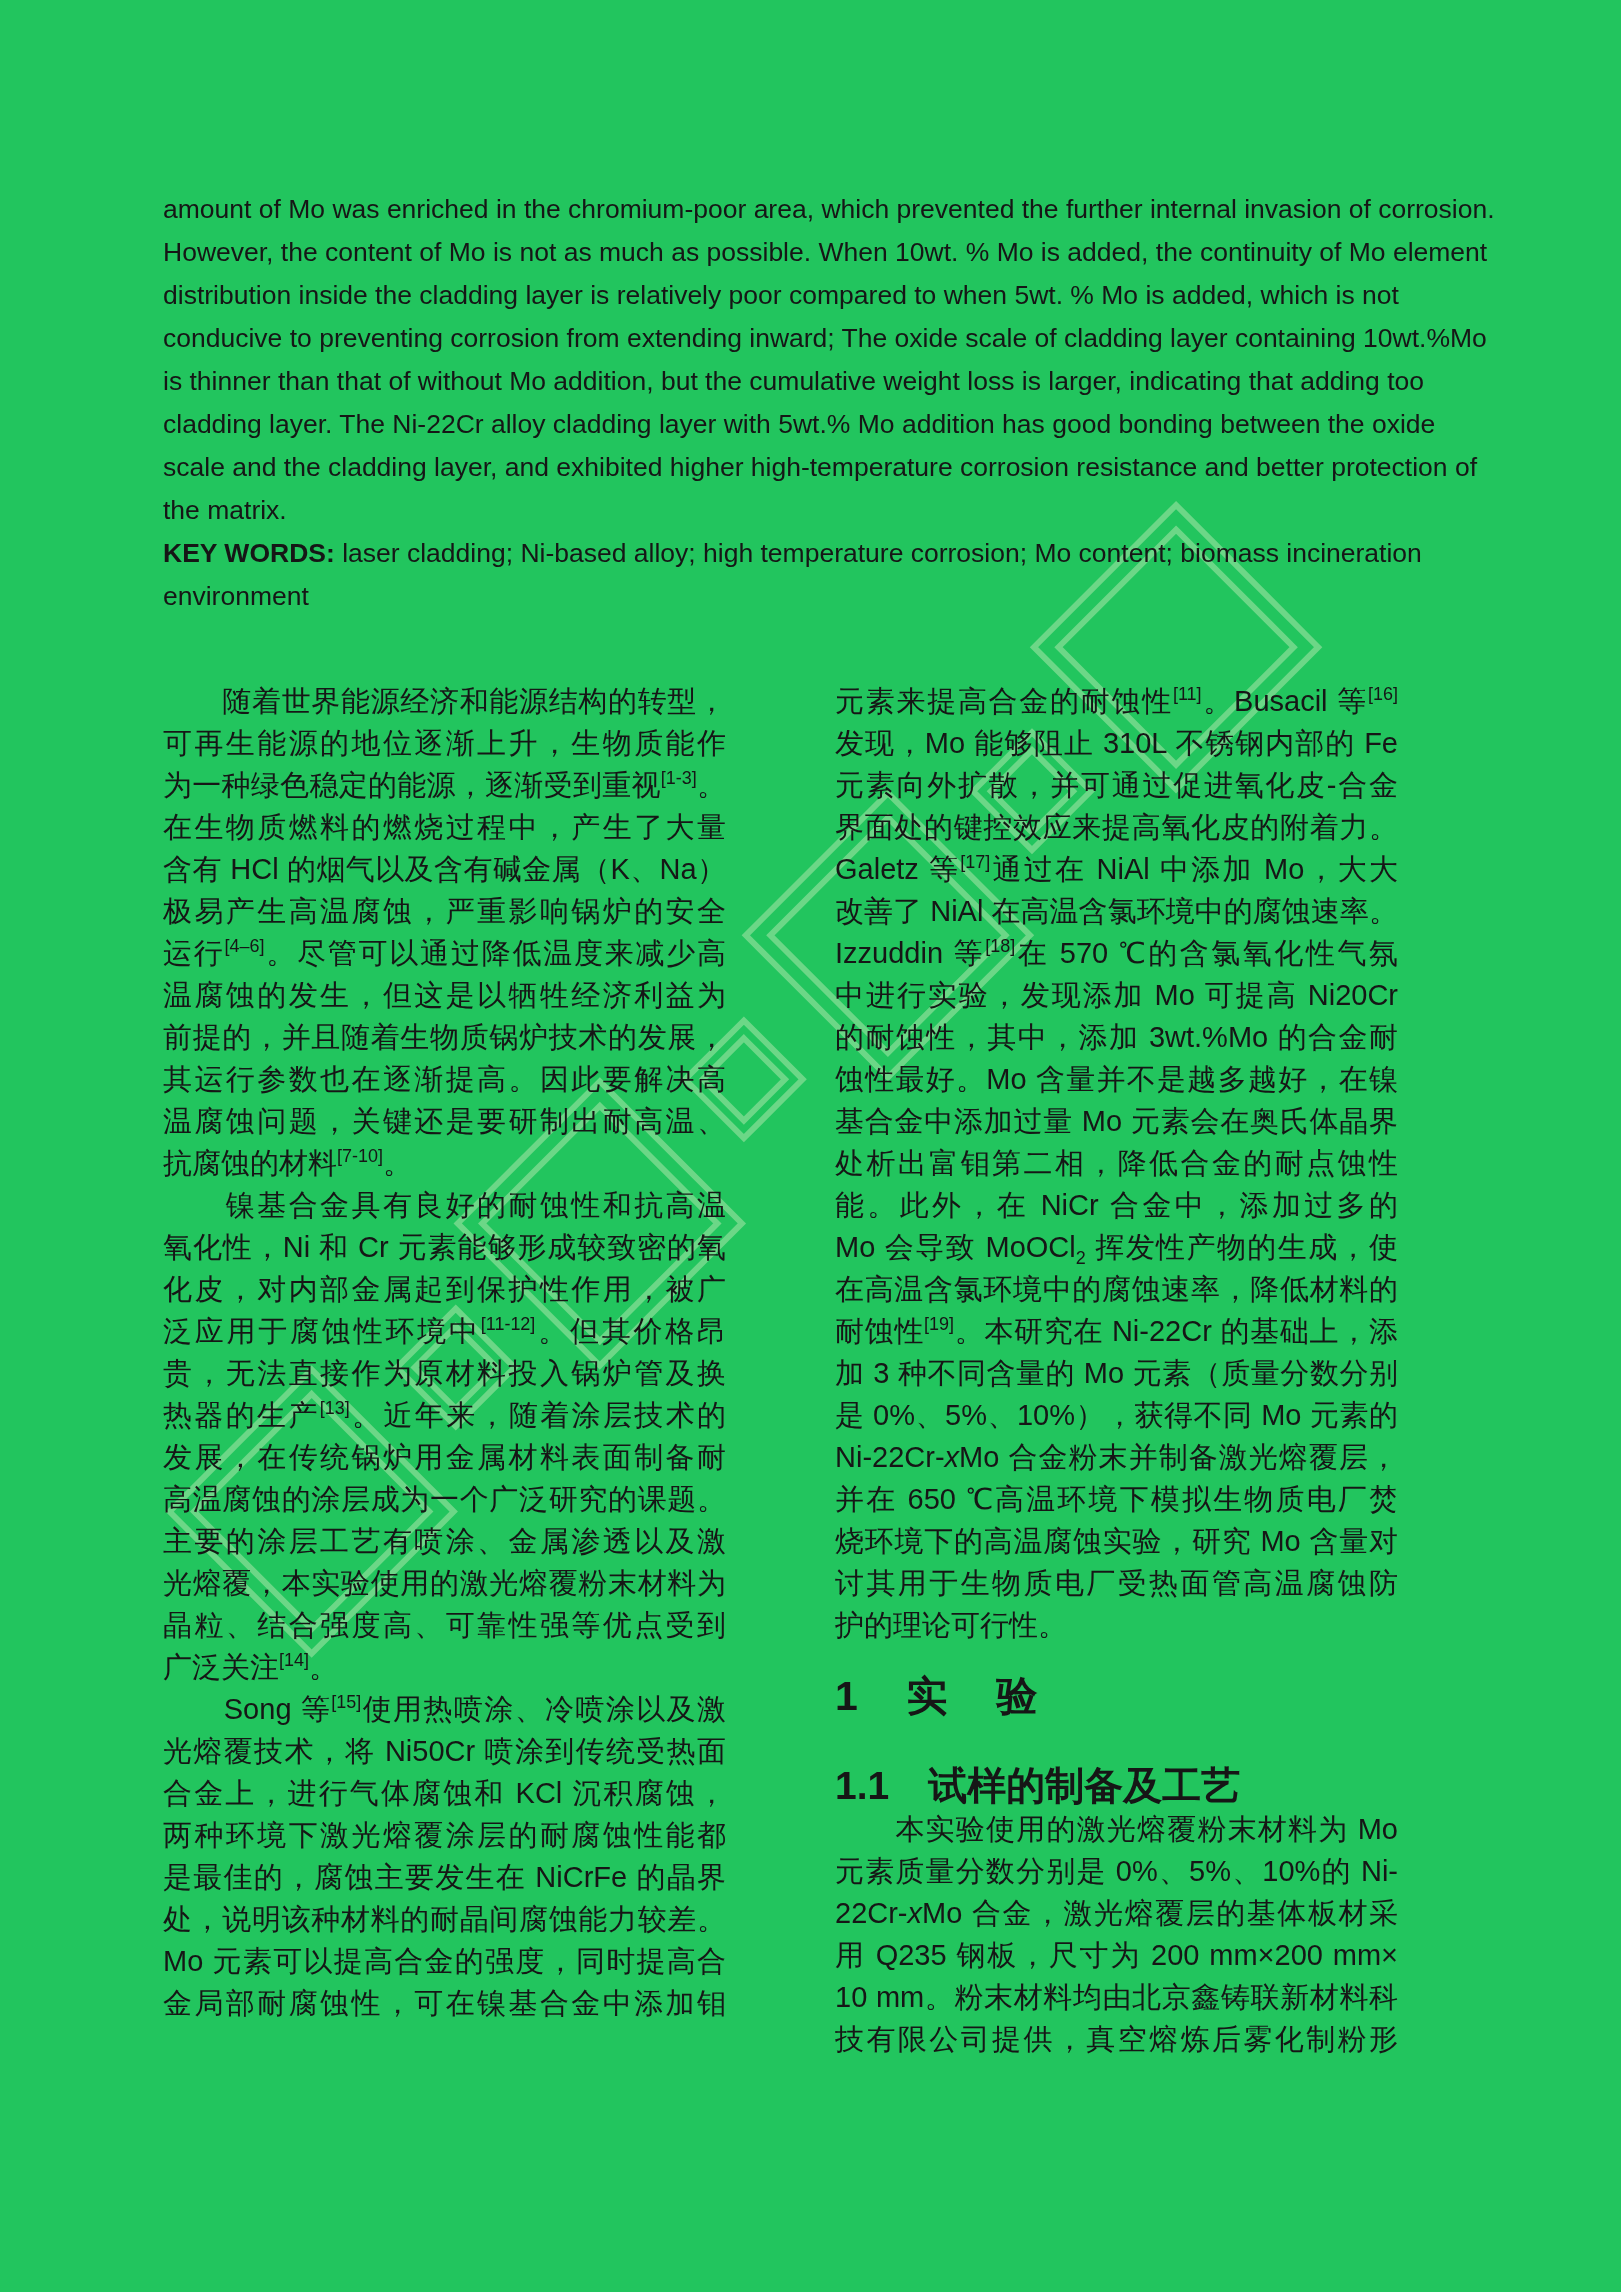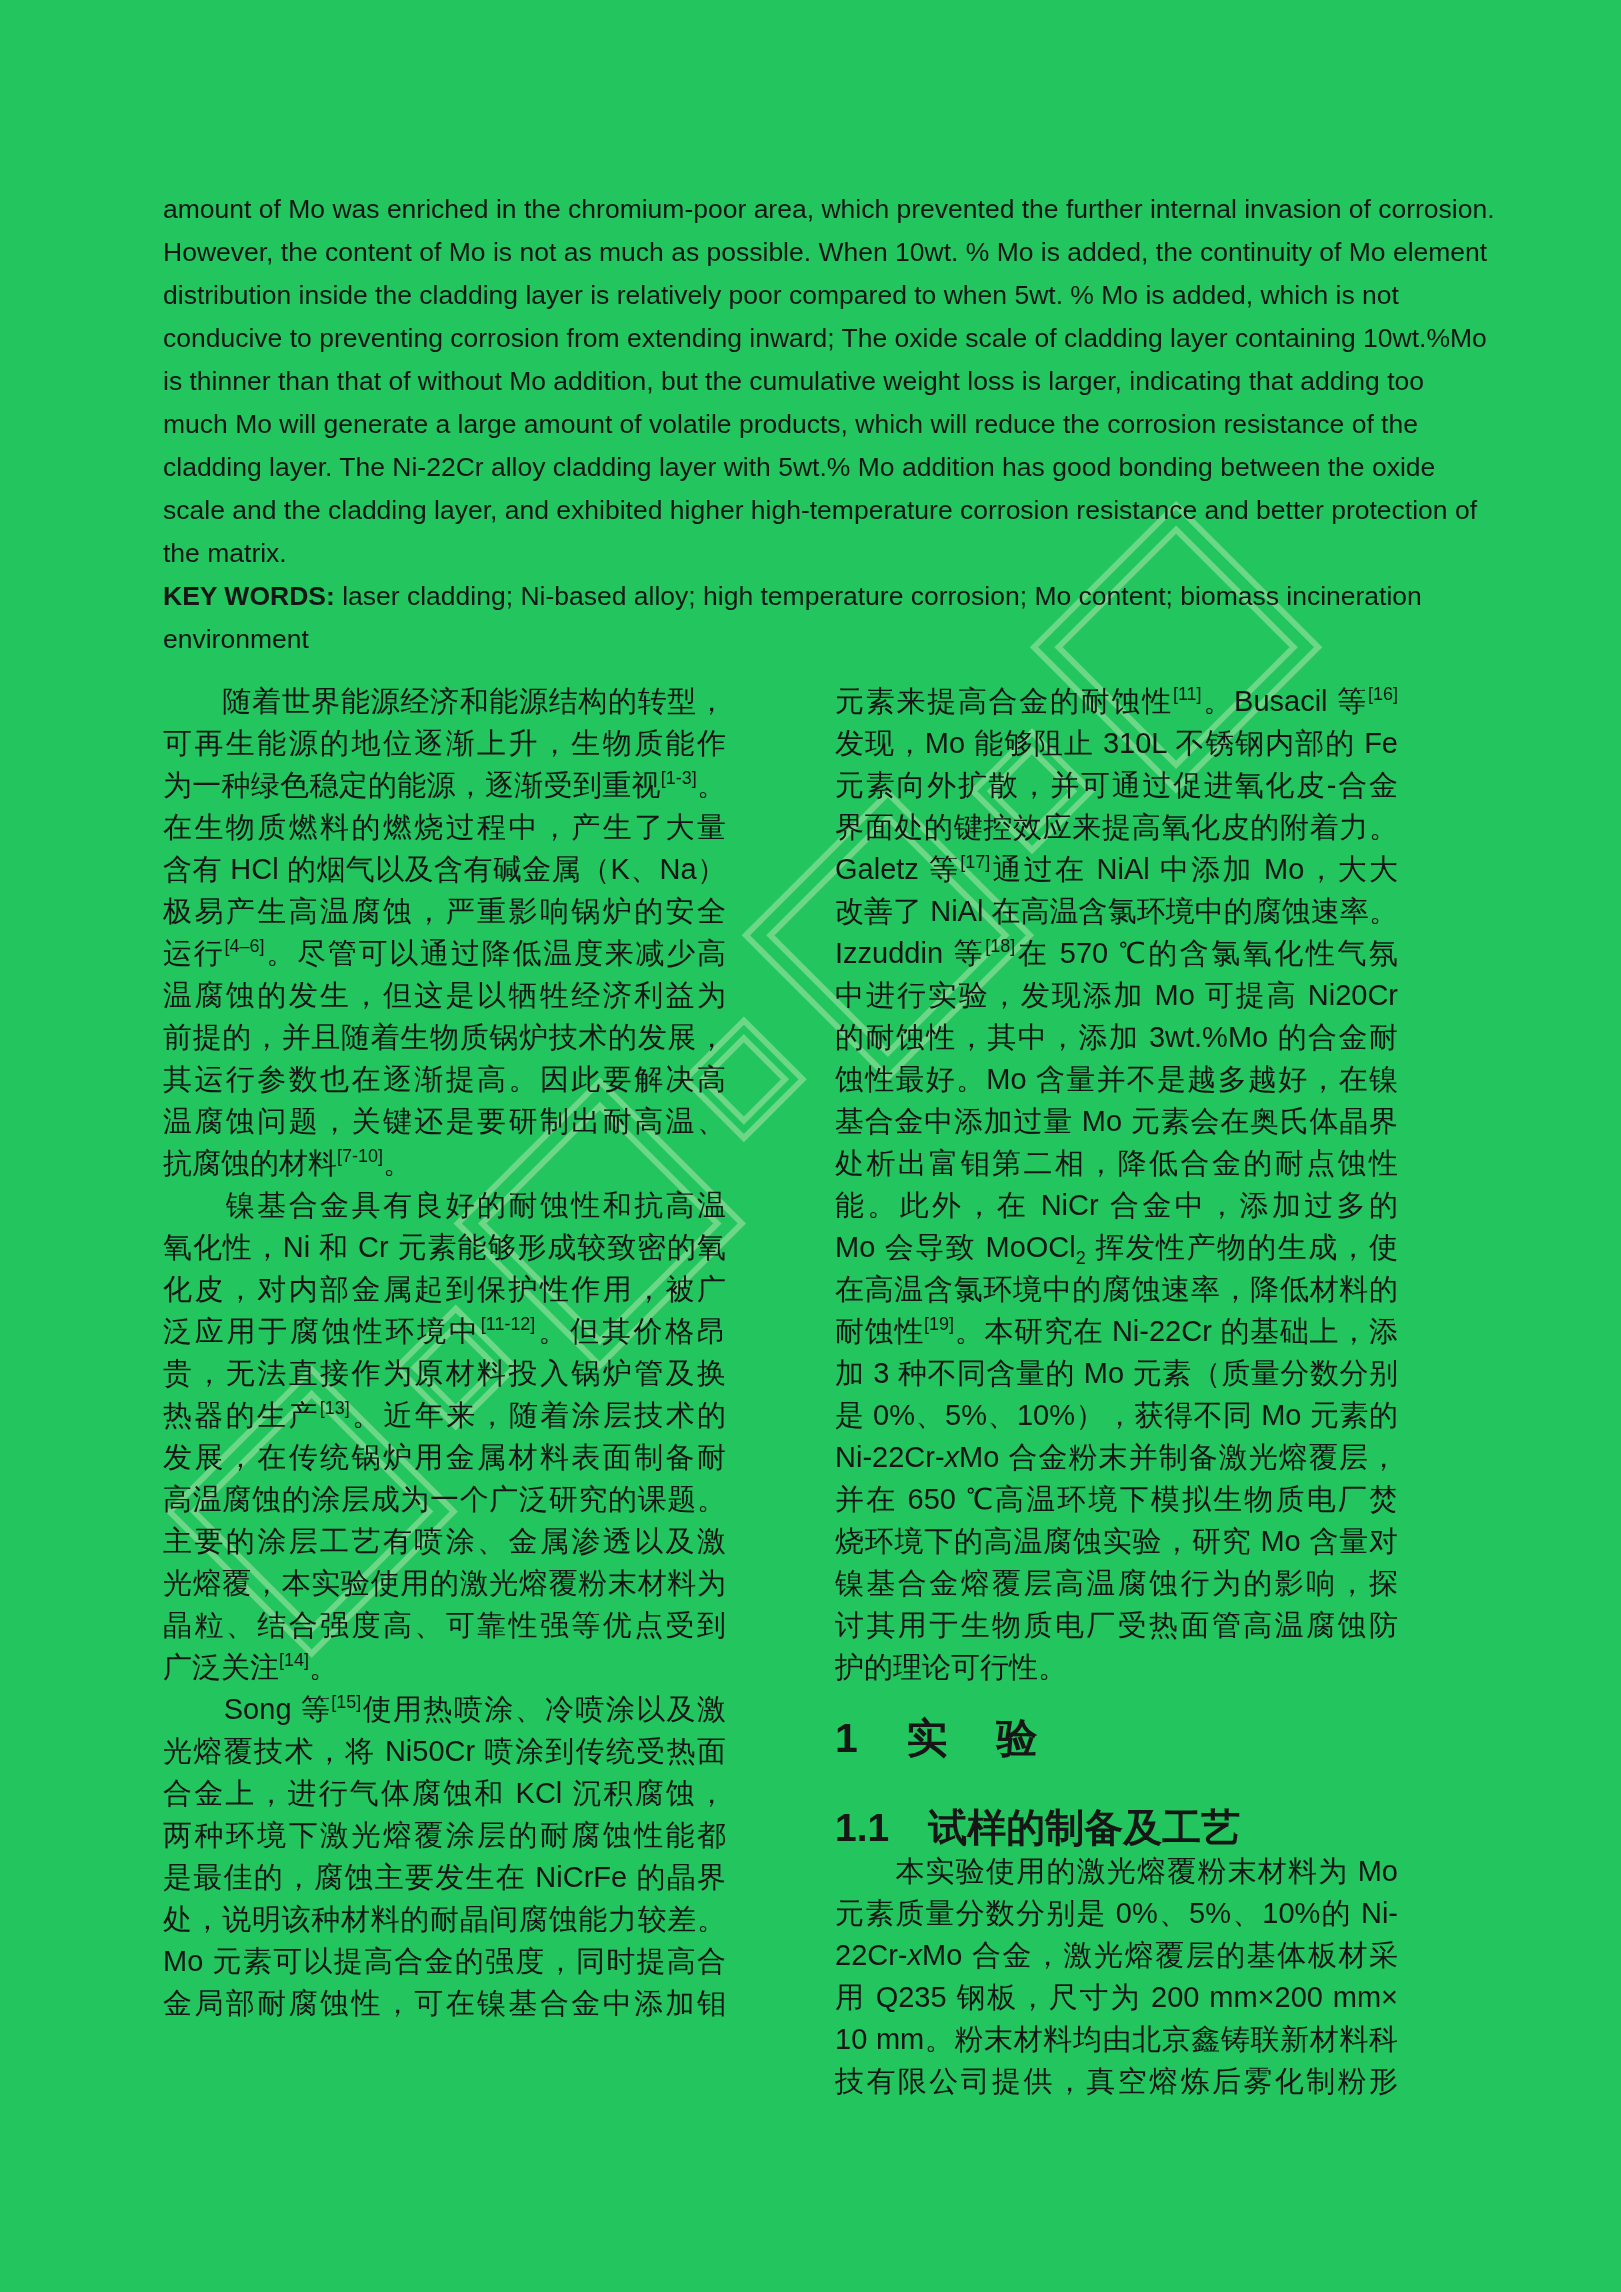--- a/index.html
+++ b/index.html
@@ -71,21 +71,20 @@
   <div class="content">
 
     <div class="abstract">
       <div>
 
       <div class="aline">amount of Mo was enriched in the chromium-poor area, which prevented the further internal invasion of corrosion.</div>
           <div class="aline">However, the content of Mo is not as much as possible. When 10wt. % Mo is added, the continuity of Mo element</div>
           <div class="aline">distribution inside the cladding layer is relatively poor compared to when 5wt. % Mo is added, which is not</div>
           <div class="aline">conducive to preventing corrosion from extending inward; The oxide scale of cladding layer containing 10wt.%Mo</div>
           <div class="aline">is thinner than that of without Mo addition, but the cumulative weight loss is larger, indicating that adding too</div>
-          <div class="aline">much Mo will generate a large amount of volatile products, which will reduce the corrosion resistance of the</div>
           <div class="aline">cladding layer. The Ni-22Cr alloy cladding layer with 5wt.% Mo addition has good bonding between the oxide</div>
           <div class="aline">scale and the cladding layer, and exhibited higher high-temperature corrosion resistance and better protection of</div>
           <div class="aline">the matrix.</div>
         </div>
       <div class="aline">
         <span class="kw-label">KEY WORDS:</span><span> laser cladding; Ni-based alloy; high temperature corrosion; Mo content; biomass incineration</span>
       </div>
       <div class="aline">environment</div>
     </div>
 
@@ -144,21 +143,20 @@
           <div class="line">处析出富钼第二相，降低合金的耐点蚀性</div>
           <div class="line">能。此外，在 NiCr 合金中，添加过多的</div>
           <div class="line">Mo 会导致 MoOCl<sub>2</sub> 挥发性产物的生成，使</div>
           <div class="line">在高温含氯环境中的腐蚀速率，降低材料的</div>
           <div class="line">耐蚀性<sup>[19]</sup>。本研究在 Ni-22Cr 的基础上，添</div>
           <div class="line">加 3 种不同含量的 Mo 元素（质量分数分别</div>
           <div class="line">是 0%、5%、10%），获得不同 Mo 元素的</div>
           <div class="line">Ni-22Cr-<i>x</i>Mo 合金粉末并制备激光熔覆层，</div>
           <div class="line">并在 650 ℃高温环境下模拟生物质电厂焚</div>
           <div class="line">烧环境下的高温腐蚀实验，研究 Mo 含量对</div>
-          <div class="line">镍基合金熔覆层高温腐蚀行为的影响，探</div>
           <div class="line">讨其用于生物质电厂受热面管高温腐蚀防</div>
           <div class="line end">护的理论可行性。</div>
         </div>
       <div class="sec-heading">1　实　验</div>
       <div class="sub-heading">1.1　试样的制备及工艺</div>
       <div>
 
       <div class="line">　　本实验使用的激光熔覆粉末材料为 Mo</div>
           <div class="line">元素质量分数分别是 0%、5%、10%的 Ni-</div>
           <div class="line">22Cr-<i>x</i>Mo 合金，激光熔覆层的基体板材采</div>

